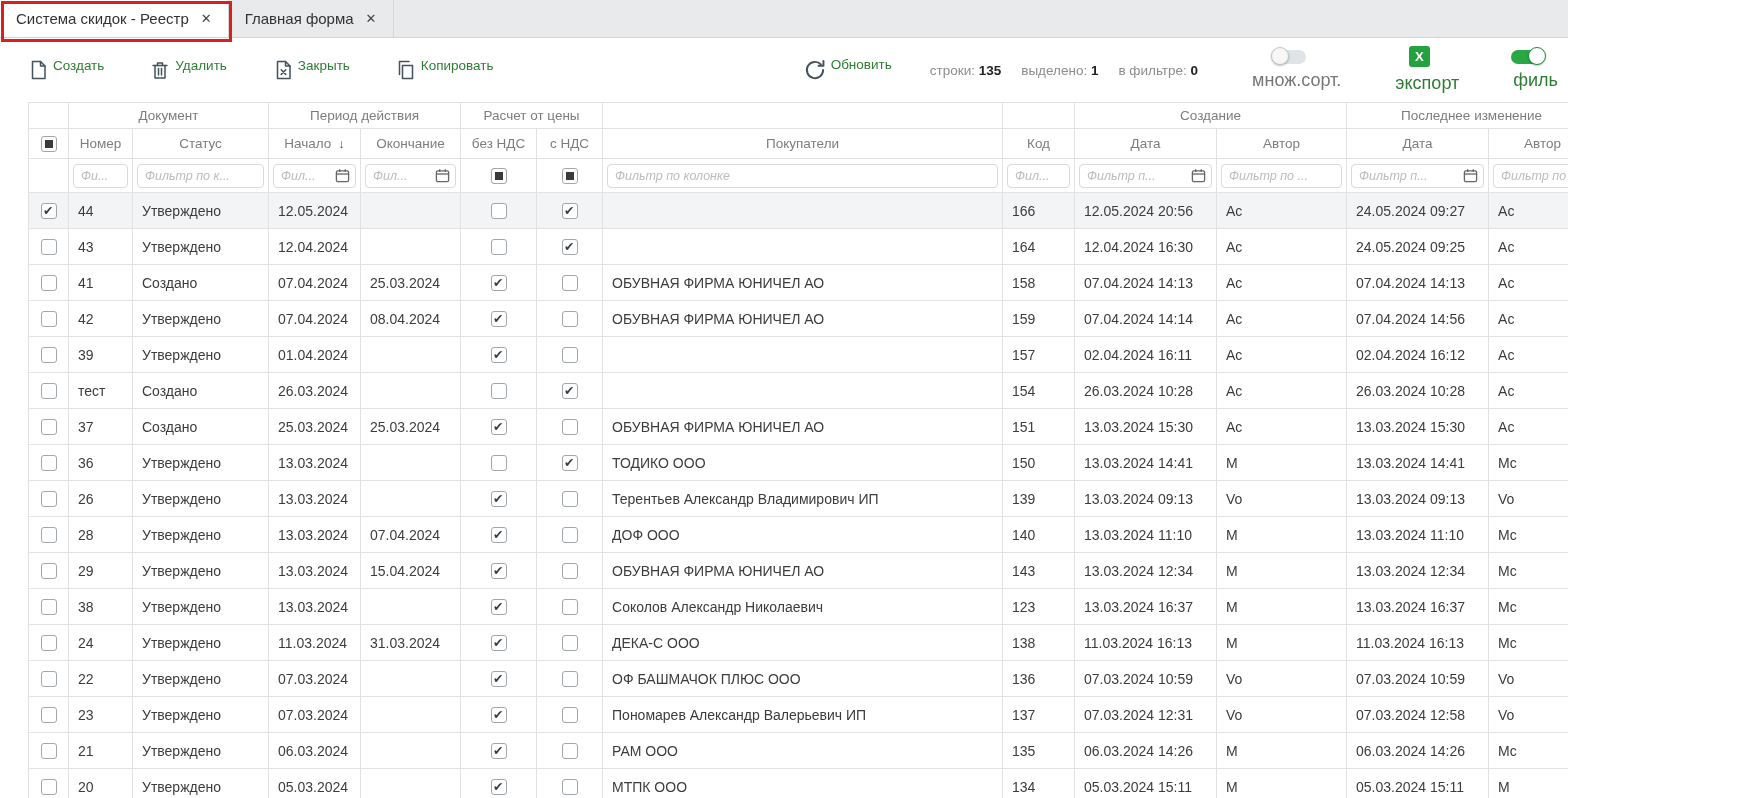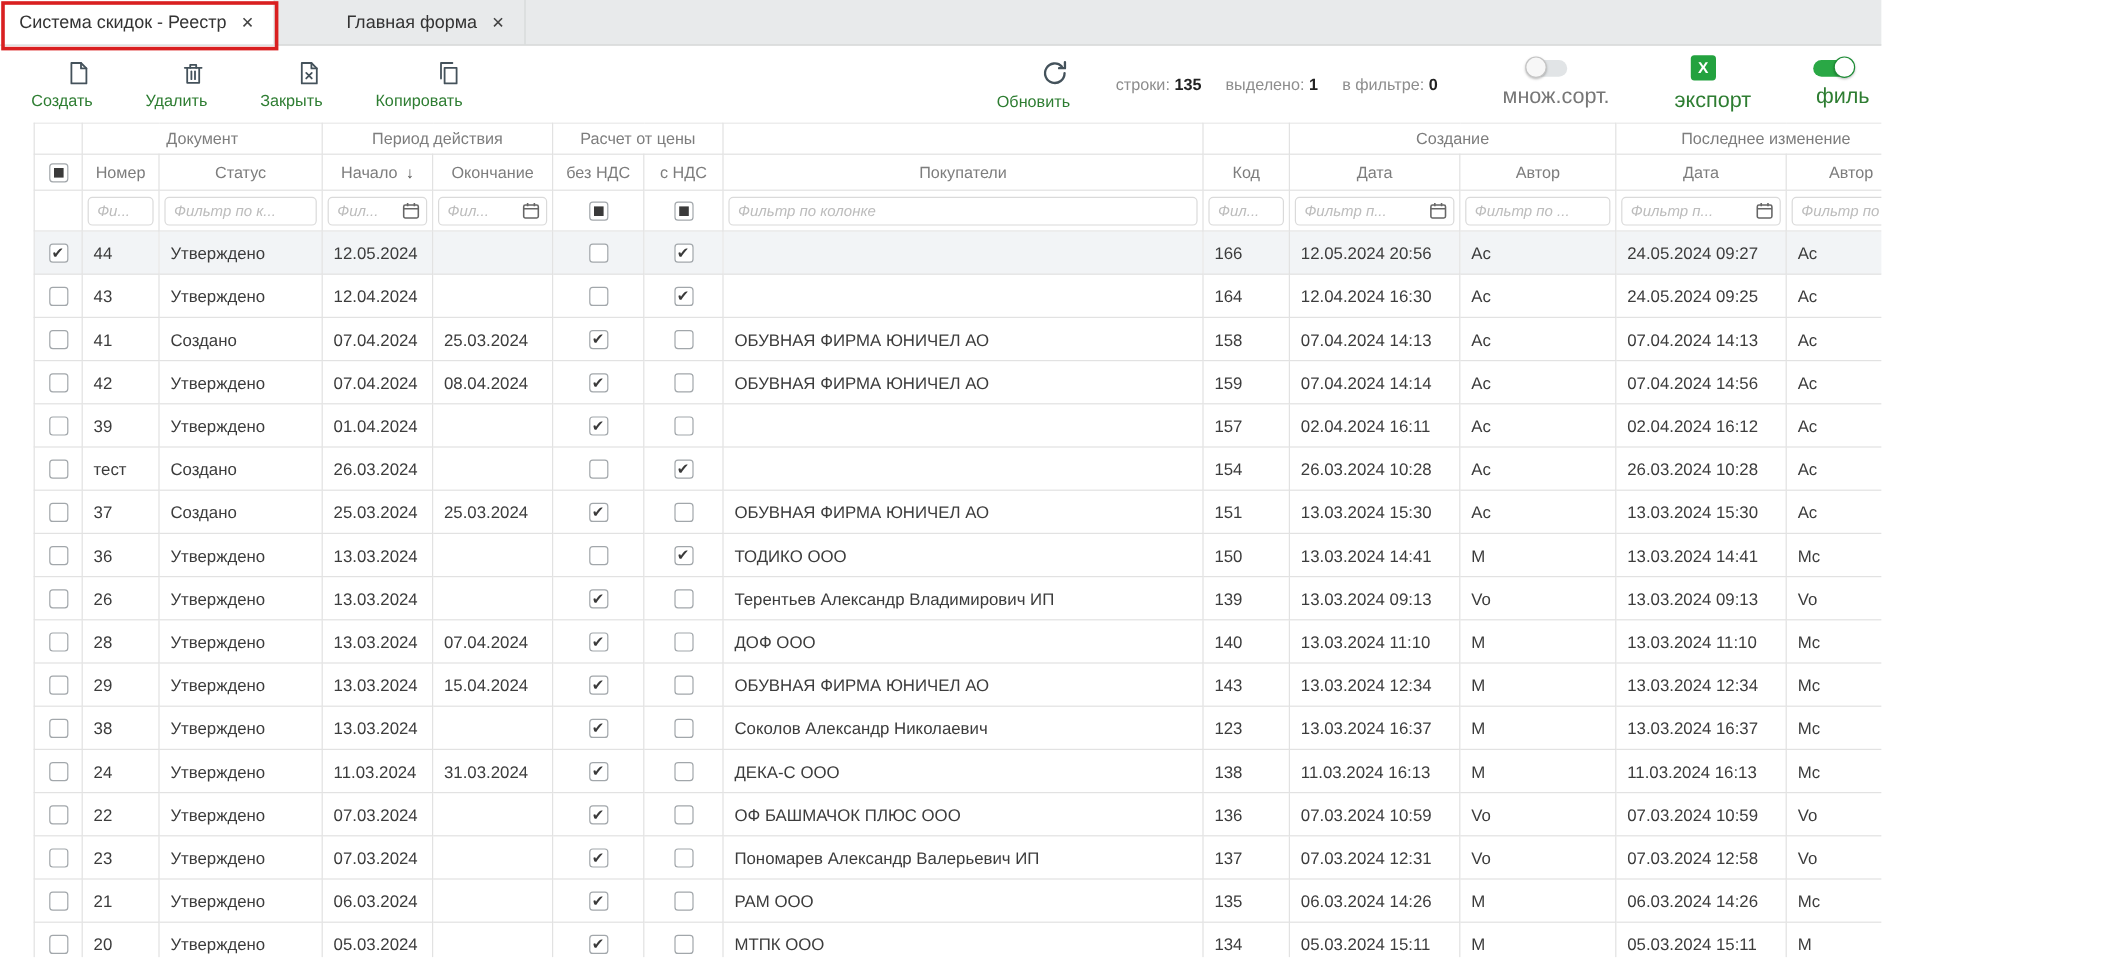--- a/index.html
+++ b/index.html
@@ -4,30 +4,30 @@
 <style>
   * { box-sizing: border-box; margin: 0; padding: 0; }
   html, body {
     width: 1760px; height: 798px; overflow: hidden;
     background: #ffffff;
     font-family: "Liberation Sans", sans-serif;
   }
   .app { width: 1568px; height: 798px; background: #fff; display: flex; flex-direction: column; overflow: hidden; }
 
   
-  .tabbar { flex: 0 0 38px; background: #e8eaeb; border-bottom: 1px solid #d2d4d5; display: flex; align-items: stretch; position: relative; z-index: 2; gap: 44px; }
+  .tabbar { flex: 0 0 38px; background: #e8eaeb; border-bottom: 1px solid #d2d4d5; display: flex; align-items: stretch; position: relative; z-index: 2; }
   .tab { display: flex; align-items: center; gap: 12px; padding: 0 16px; font-size: 15px; color: #333; border-right: 1px solid #d5d7d8; cursor: pointer; position: relative; }
   .tab.active { background: #fff; }
   .tab-close { font-size: 13px; color: #444; line-height: 1; }
   .hl-box { position: absolute; left: 1px; top: 1px; right: -4px; bottom: -5px; border: 3px solid #d91f20; pointer-events: none; z-index: 6; }
 
   
   .toolbar { flex: 0 0 64px; display: flex; align-items: center; padding: 4px 10px 4px 26px; background: #fff; }
   .tb-group-left { display: flex; gap: 44px; }
-  .tb-btn { display: flex; flex-direction: column; align-items: flex-end; gap: 3px; cursor: pointer; }
+  .tb-btn { display: flex; align-items: flex-start; gap: 3px; cursor: pointer; }
   .tb-icon { width: 24px; height: 24px; }
   .tb-icon path, .tb-icon rect, .tb-icon line { fill: none; stroke: #44525b; stroke-width: 1.5; stroke-linejoin: round; stroke-linecap: round; }
   .tb-label { color: #2e7d32; font-size: 13.5px; white-space: nowrap; }
   .tb-right { margin-left: auto; display: flex; align-items: center; gap: 38px; }
   .stats { display: flex; gap: 20px; font-size: 13.5px; align-items: flex-start; }
   .s-label { color: #8d8d8d; }
   .s-value { color: #222; font-weight: bold; }
   .tb-toggle { display: flex; flex-direction: column; align-items: center; gap: 6px; cursor: pointer; }
   .tgl-label { font-size: 18px; white-space: nowrap; margin-left: 16px; }
   .tgl-label.gray { color: #777; }

